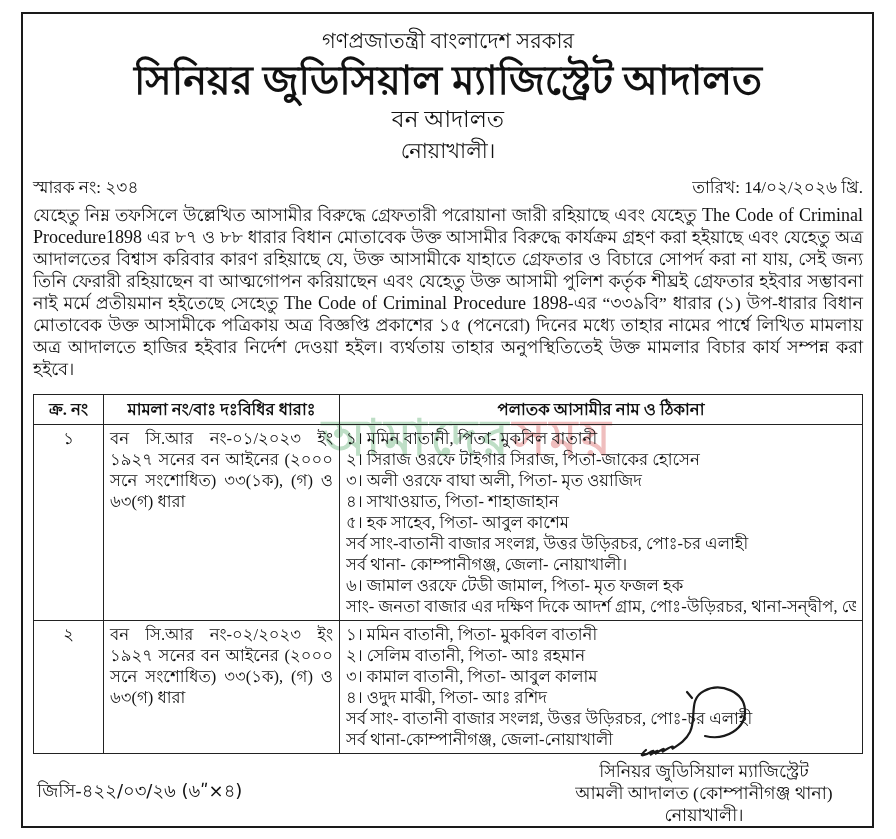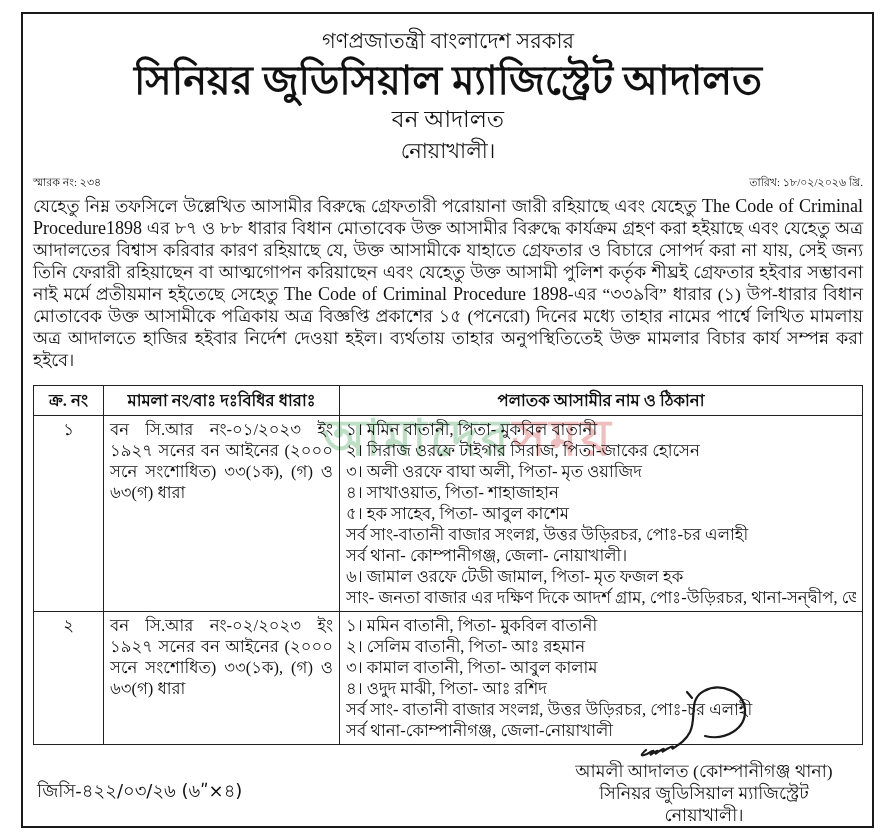--- a/index.html
+++ b/index.html
@@ -13,21 +13,21 @@
     border:2.5px solid #1a1a1a;background:#fff;box-sizing:border-box;
   }
   .inner{position:absolute;left:10px;top:0;right:9px;bottom:0;}
   
   .hdr{text-align:center;line-height:1.25;margin-top:14px;}
   .hdr .l1{font-size:21px;}
   .hdr .l2{font-size:40px;font-weight:bold;margin-top:2px;}
   .hdr .l3{font-size:23px;margin-top:0;}
   .hdr .l4{font-size:21px;margin-top:3px;}
   
-  .memo{display:flex;justify-content:space-between;font-size:11px;margin-top:10px;}
+  .memo{display:flex;justify-content:space-between;font-size:17px;margin-top:10px;}
   
   .bodytext{
     font-size:17.5px;line-height:22px;text-align:justify;margin:2px 0 6px 0;
   }
   .eng{font-family:"Liberation Serif","DejaVu Serif",serif;font-size:18px;}
   
   table.sched{border-collapse:collapse;width:100%;table-layout:fixed;margin-top:14px;position:relative;z-index:2;background:transparent;}
   table.sched th,table.sched td{
     border:1.5px solid #222;vertical-align:top;padding:3px 6px;box-sizing:border-box;
     font-size:16.5px;line-height:21px;background:transparent;
@@ -67,21 +67,21 @@
 
     <div class="hdr">
       <div class="l1">গণপ্রজাতন্ত্রী বাংলাদেশ সরকার</div>
       <div class="l2">সিনিয়র জুডিসিয়াল ম্যাজিস্ট্রেট আদালত</div>
       <div class="l3">বন আদালত</div>
       <div class="l4">নোয়াখালী।</div>
     </div>
 
     <div class="memo">
       <span>স্মারক নং: ২৩৪</span>
-      <span>তারিখ: ১৮/০২/২০২৬ খ্রি.</span>
+      <span>তারিখ: 14/০২/২০২৬ খ্রি.</span>
     </div>
 
     <p class="bodytext"><span>যেহেতু নিম্ন তফসিলে উল্লেখিত আসামীর বিরুদ্ধে গ্রেফতারী পরোয়ানা জারী রহিয়াছে এবং যেহেতু </span><span class="eng">The Code of Criminal Procedure1898</span><span> এর ৮৭ ও ৮৮ ধারার বিধান মোতাবেক উক্ত আসামীর বিরুদ্ধে কার্যক্রম গ্রহণ করা হইয়াছে এবং যেহেতু অত্র আদালতের বিশ্বাস করিবার কারণ রহিয়াছে যে, উক্ত আসামীকে যাহাতে গ্রেফতার ও বিচারে সোপর্দ করা না যায়, সেই জন্য তিনি ফেরারী রহিয়াছেন বা আত্মগোপন করিয়াছেন এবং যেহেতু উক্ত আসামী পুলিশ কর্তৃক শীঘ্রই গ্রেফতার হইবার সম্ভাবনা নাই মর্মে প্রতীয়মান হইতেছে সেহেতু </span><span class="eng">The Code of Criminal Procedure 1898</span><span>-এর “৩৩৯বি” ধারার (১) উপ-ধারার বিধান মোতাবেক উক্ত আসামীকে পত্রিকায় অত্র বিজ্ঞপ্তি প্রকাশের ১৫ (পনেরো) দিনের মধ্যে তাহার নামের পার্শ্বে লিখিত মামলায় অত্র আদালতে হাজির হইবার নির্দেশ দেওয়া হইল। ব্যর্থতায় তাহার অনুপস্থিতিতেই উক্ত মামলার বিচার কার্য সম্পন্ন করা হইবে।</span></p>
 
     <div class="wm"><span class="g">আমাদের</span><span class="r">সময়</span></div>
 
     <table class="sched">
       <colgroup>
           <col class="c1">
           <col class="c2">
@@ -125,19 +125,19 @@
       </tbody>
     </table>
 
   </div>
 
   <div class="sig">
     <svg class="scribble" width="160" height="84" viewBox="0 0 160 84">
       <path d="M22,76 q-9,8 1,4 q11,-7 3,1 q12,-8 5,-1 q13,-9 7,-2 q14,-9 10,-3 c8,-5 14,-9 18,-17 c7,-14 -2,-33 14,-41 c17,-9 40,1 41,19 c1,19 -20,31 -40,26" fill="none" stroke="#1a1a1a" stroke-width="2.2" stroke-linecap="round"></path>
       <path d="M63,18 l5,6" stroke="#1a1a1a" stroke-width="2.2" stroke-linecap="round"></path>
     </svg>
+    <div class="t">সিনিয়র জুডিসিয়াল ম্যাজিস্ট্রেট</div>
     <div class="t">আমলী আদালত (কোম্পানীগঞ্জ থানা)</div>
-    <div class="t">সিনিয়র জুডিসিয়াল ম্যাজিস্ট্রেট</div>
     <div class="t">নোয়াখালী।</div>
   </div>
 
   <div class="gc">জিসি-৪২২/০৩/২৬ (৬ʺ×৪)</div>
 </div>
 
 </body></html>

